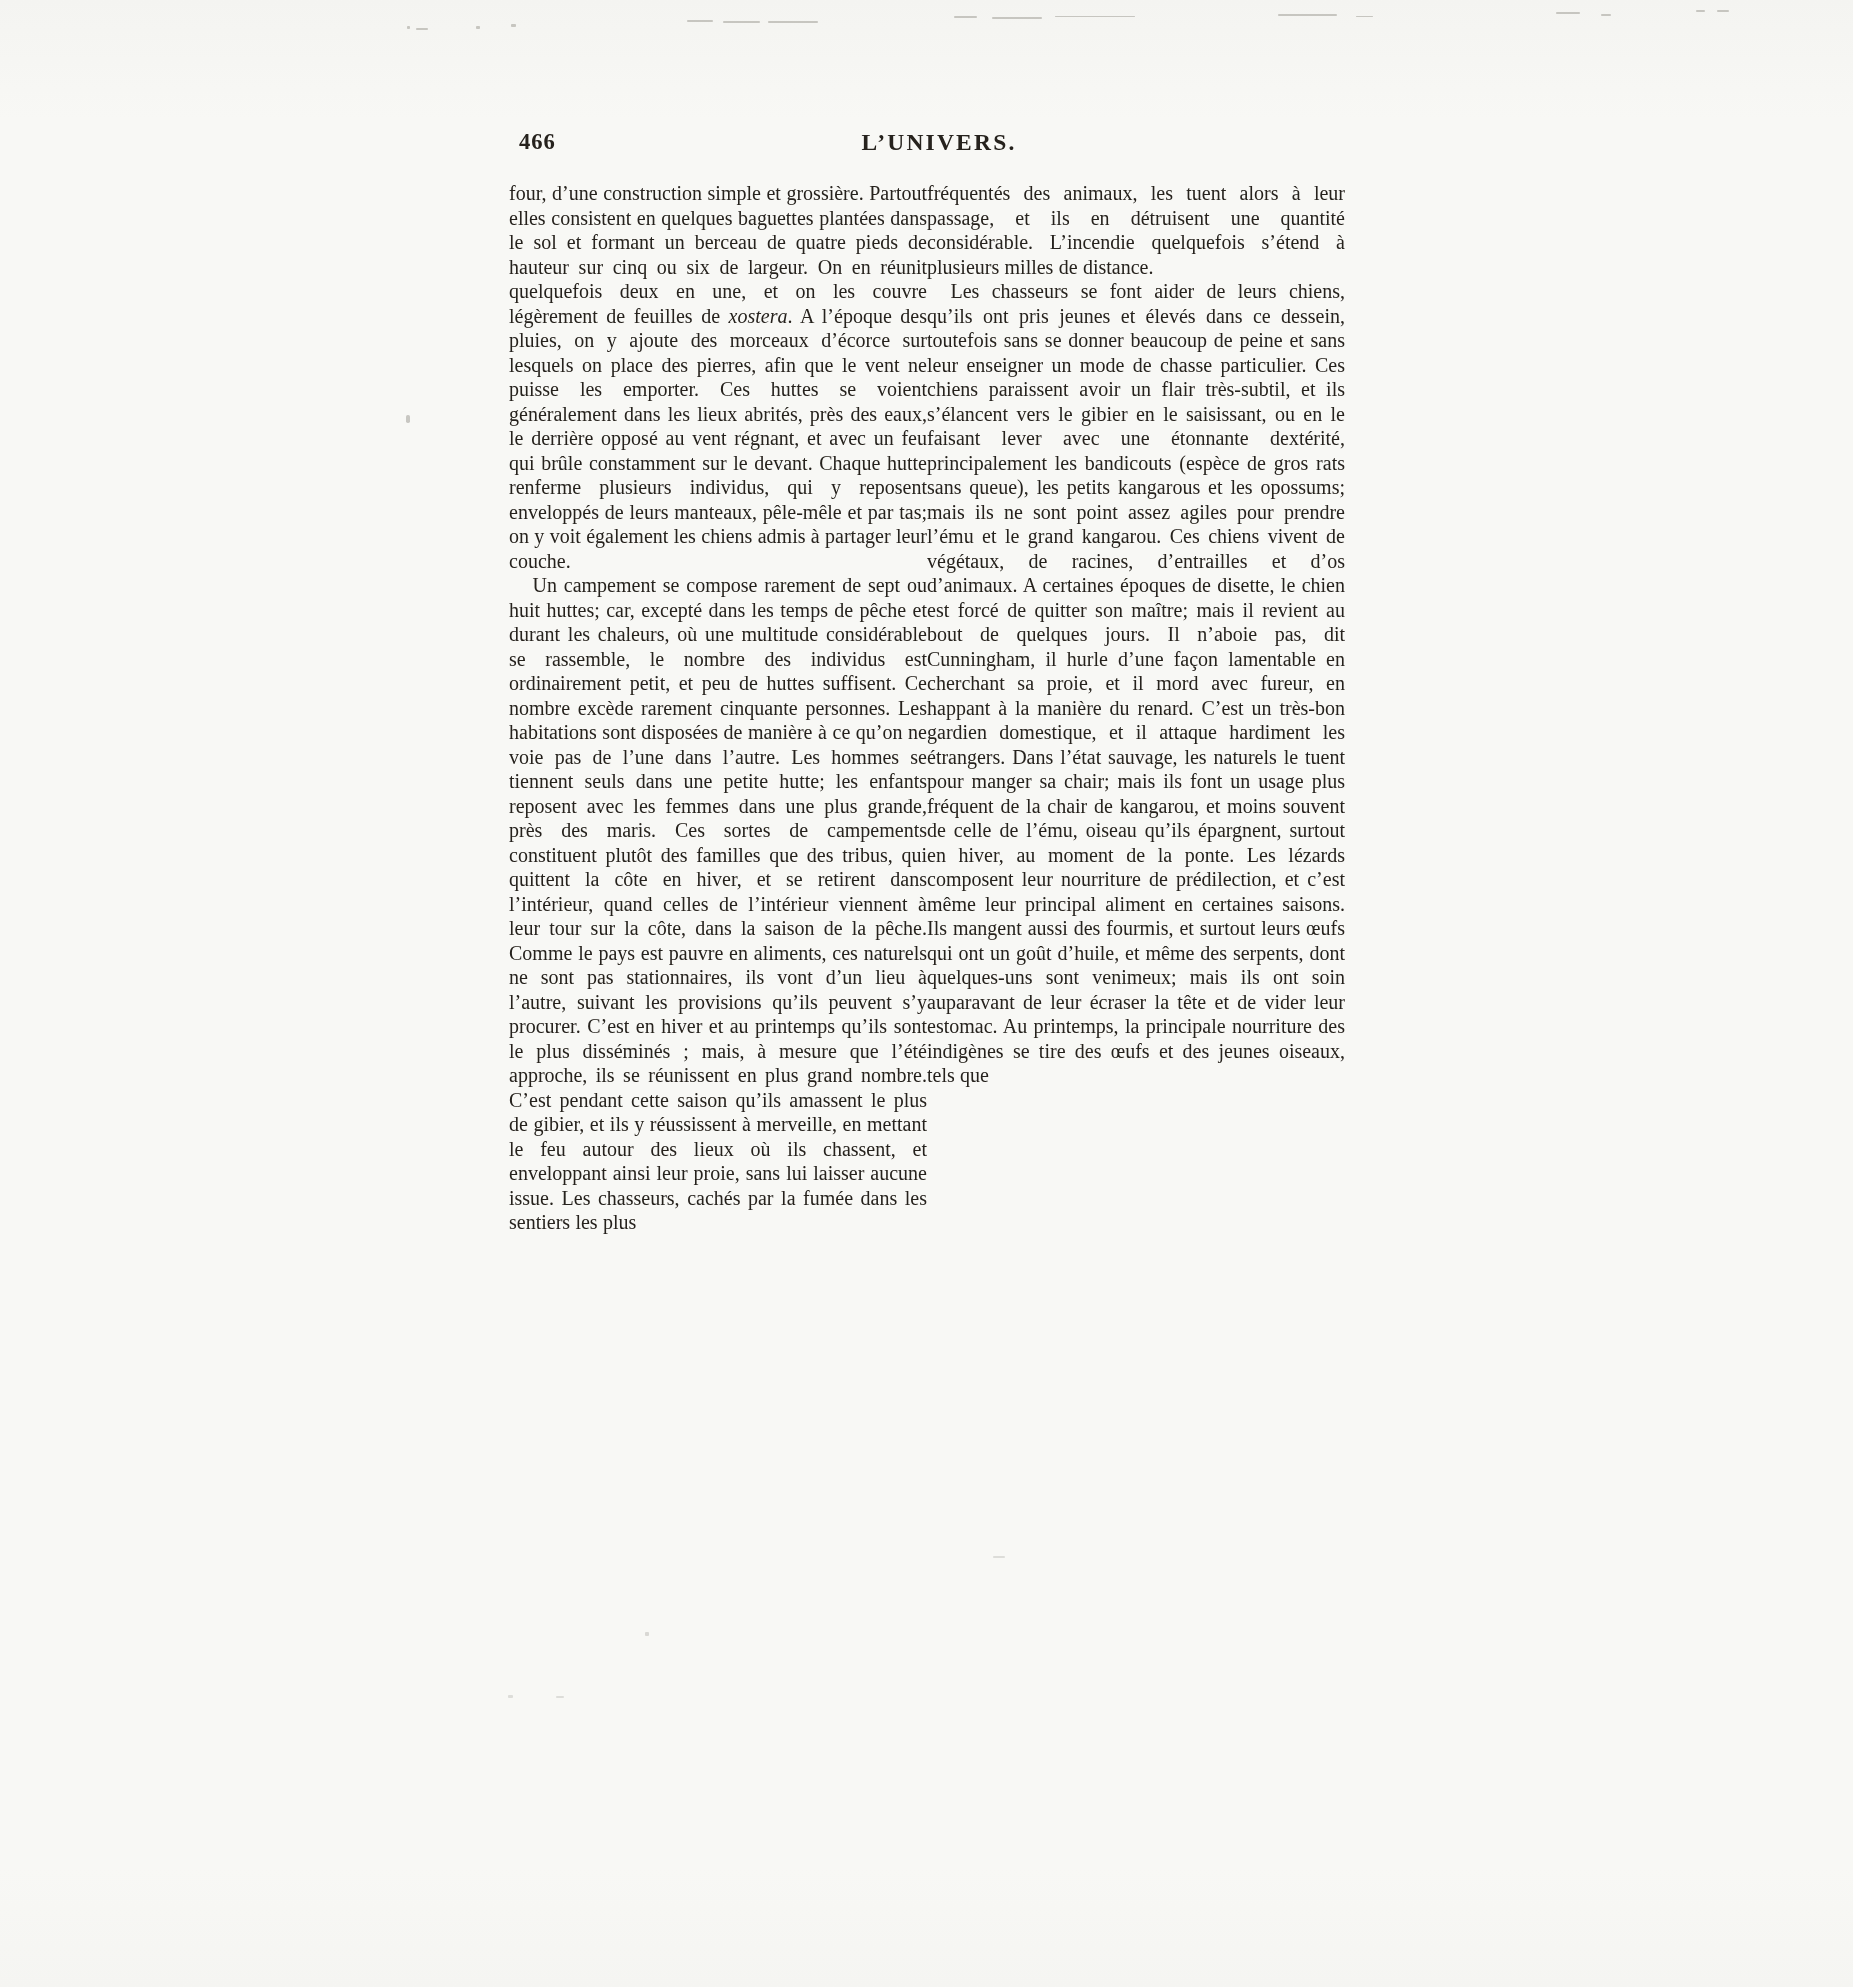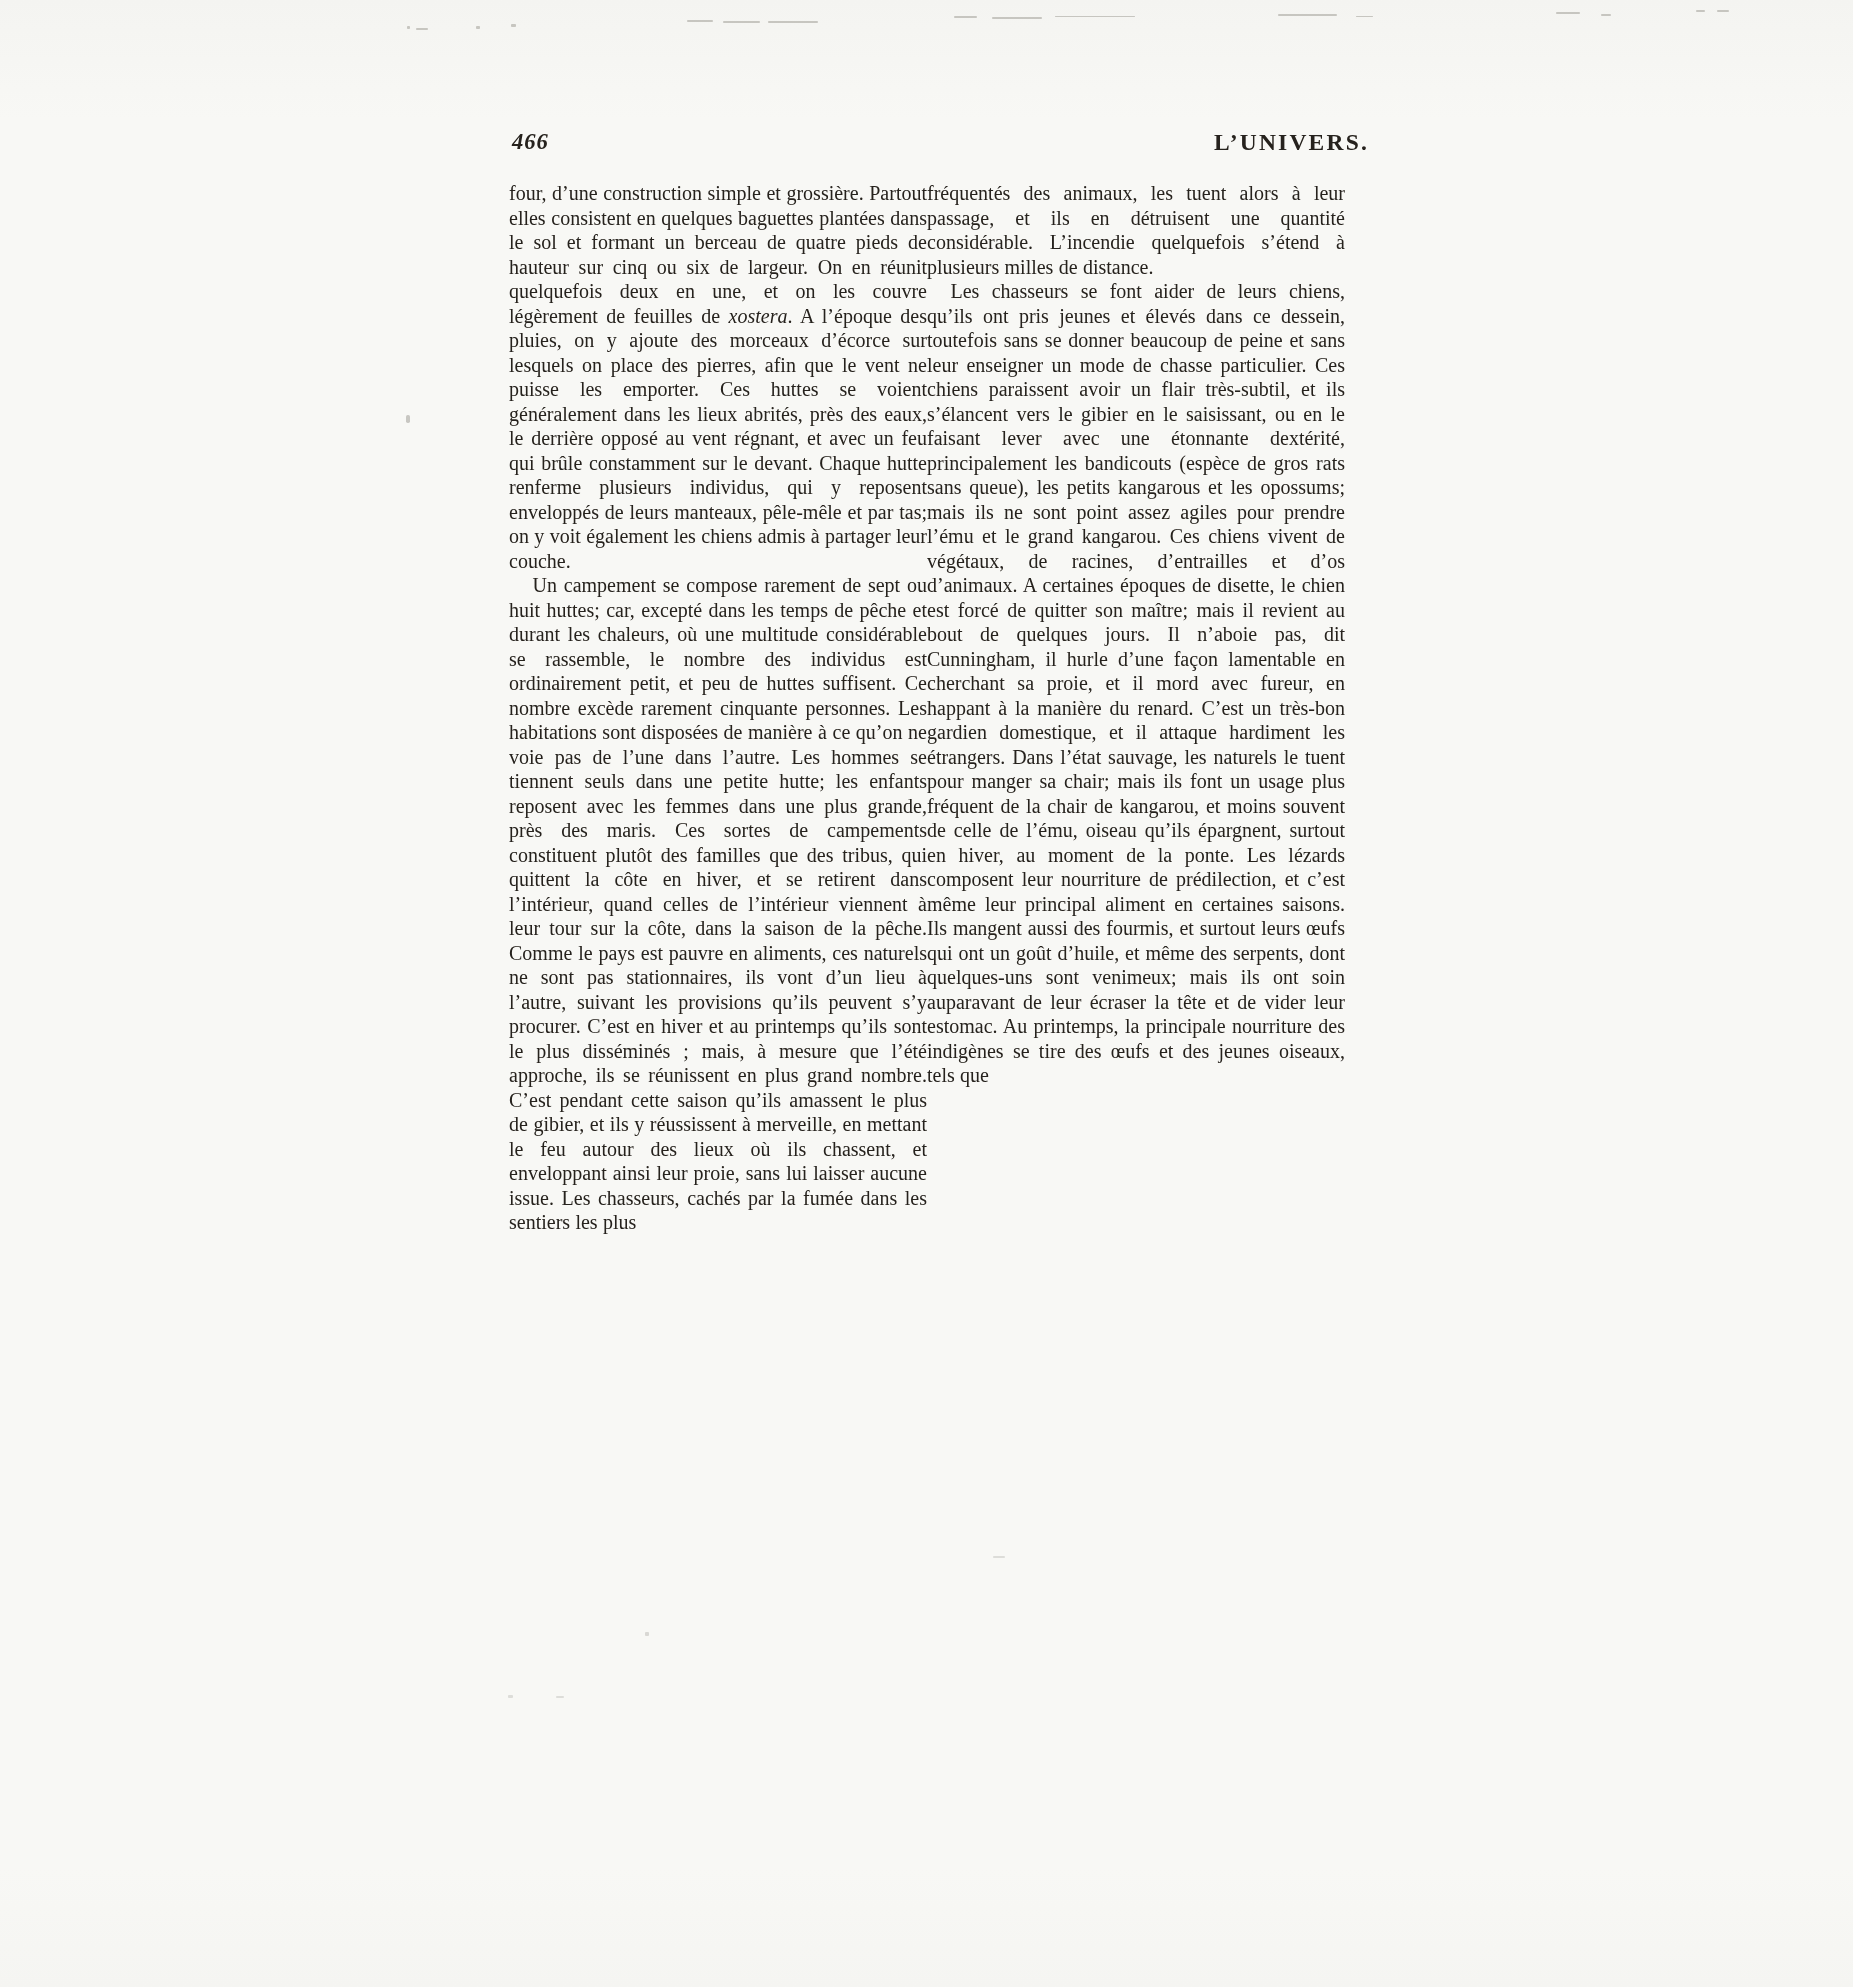--- a/index.html
+++ b/index.html
@@ -29,33 +29,32 @@
     left: 509px;
     top: 129px;
     width: 860px;
   }
   .page-header {
     position: relative;
     height: 29.5px;
   }
   .page-number {
     position: absolute;
-    left: 3px;
+    left: 10px;
     top: 0;
     font-weight: bold;
     font-size: 22.6px;
     letter-spacing: 0.9px;
-    font-style: italic;
   }
   .running-title {
     position: absolute;
     left: 0;
     right: 0;
     top: 0;
-    text-align: right;
+    text-align: center;
     font-weight: bold;
     font-size: 23.5px;
     letter-spacing: 2.2px;
   }
   .columns {
     display: flex;
     margin-top: 22.6px;
   }
   .column {
     width: 418px;

